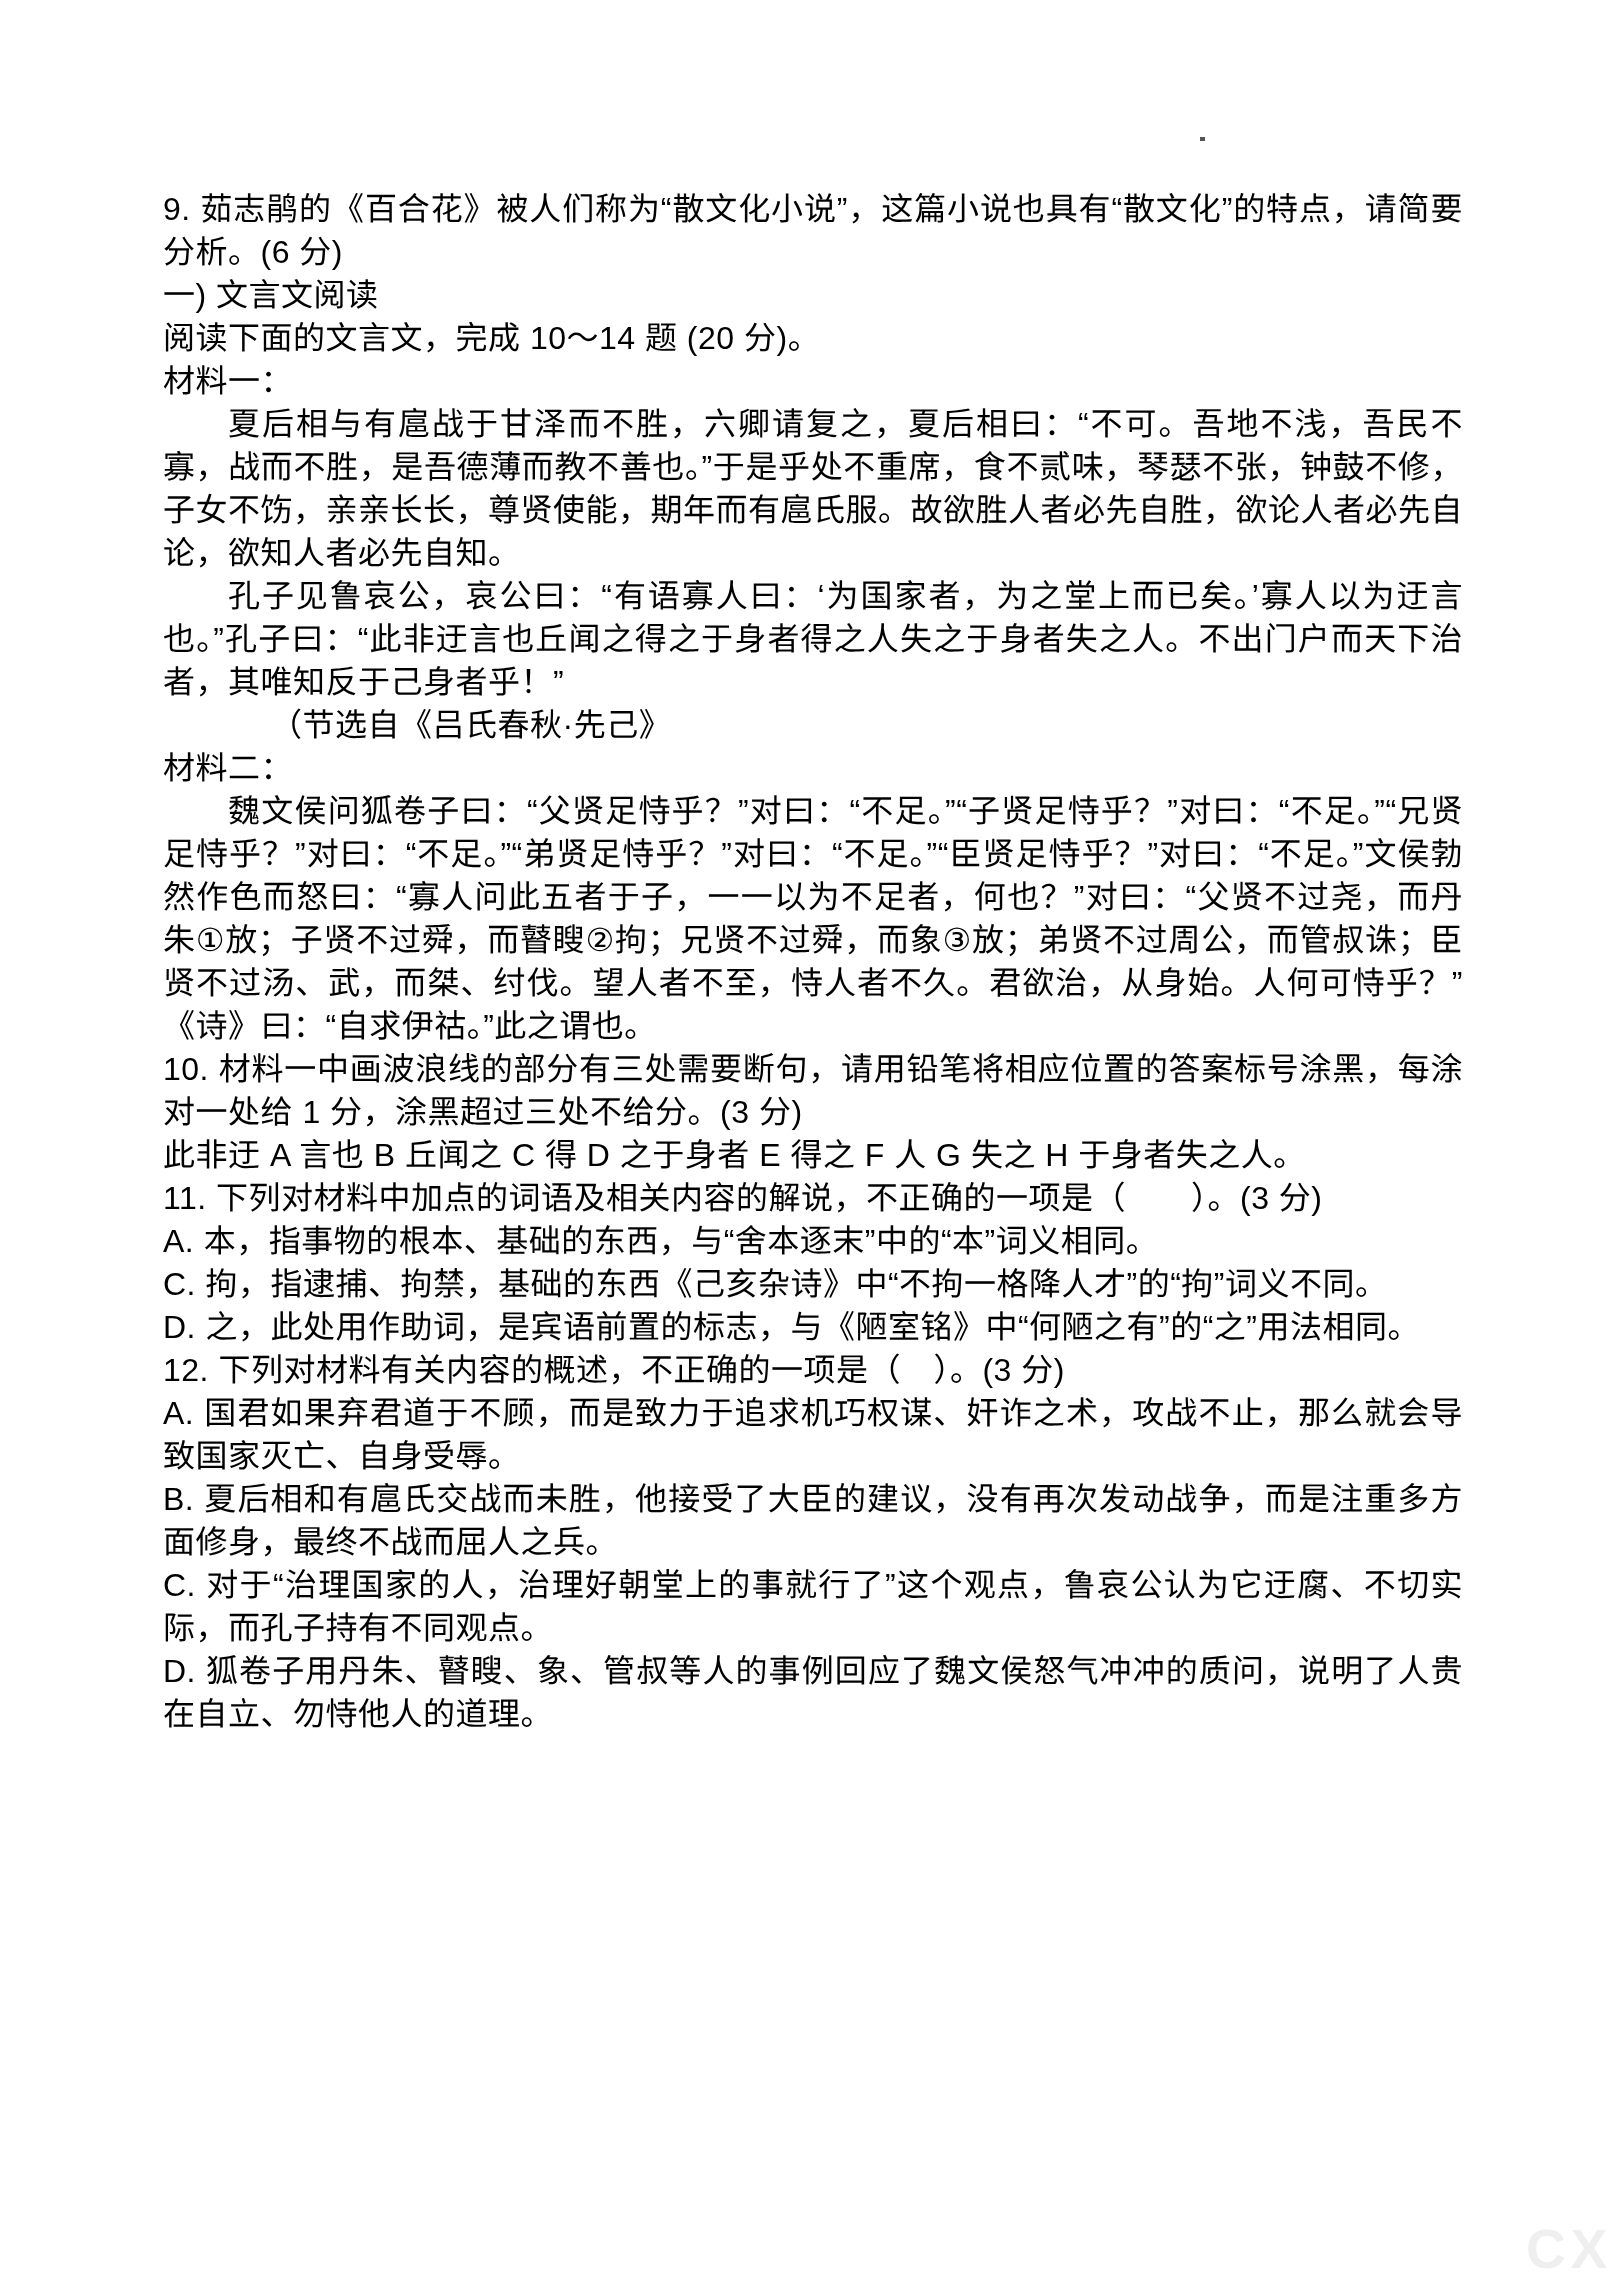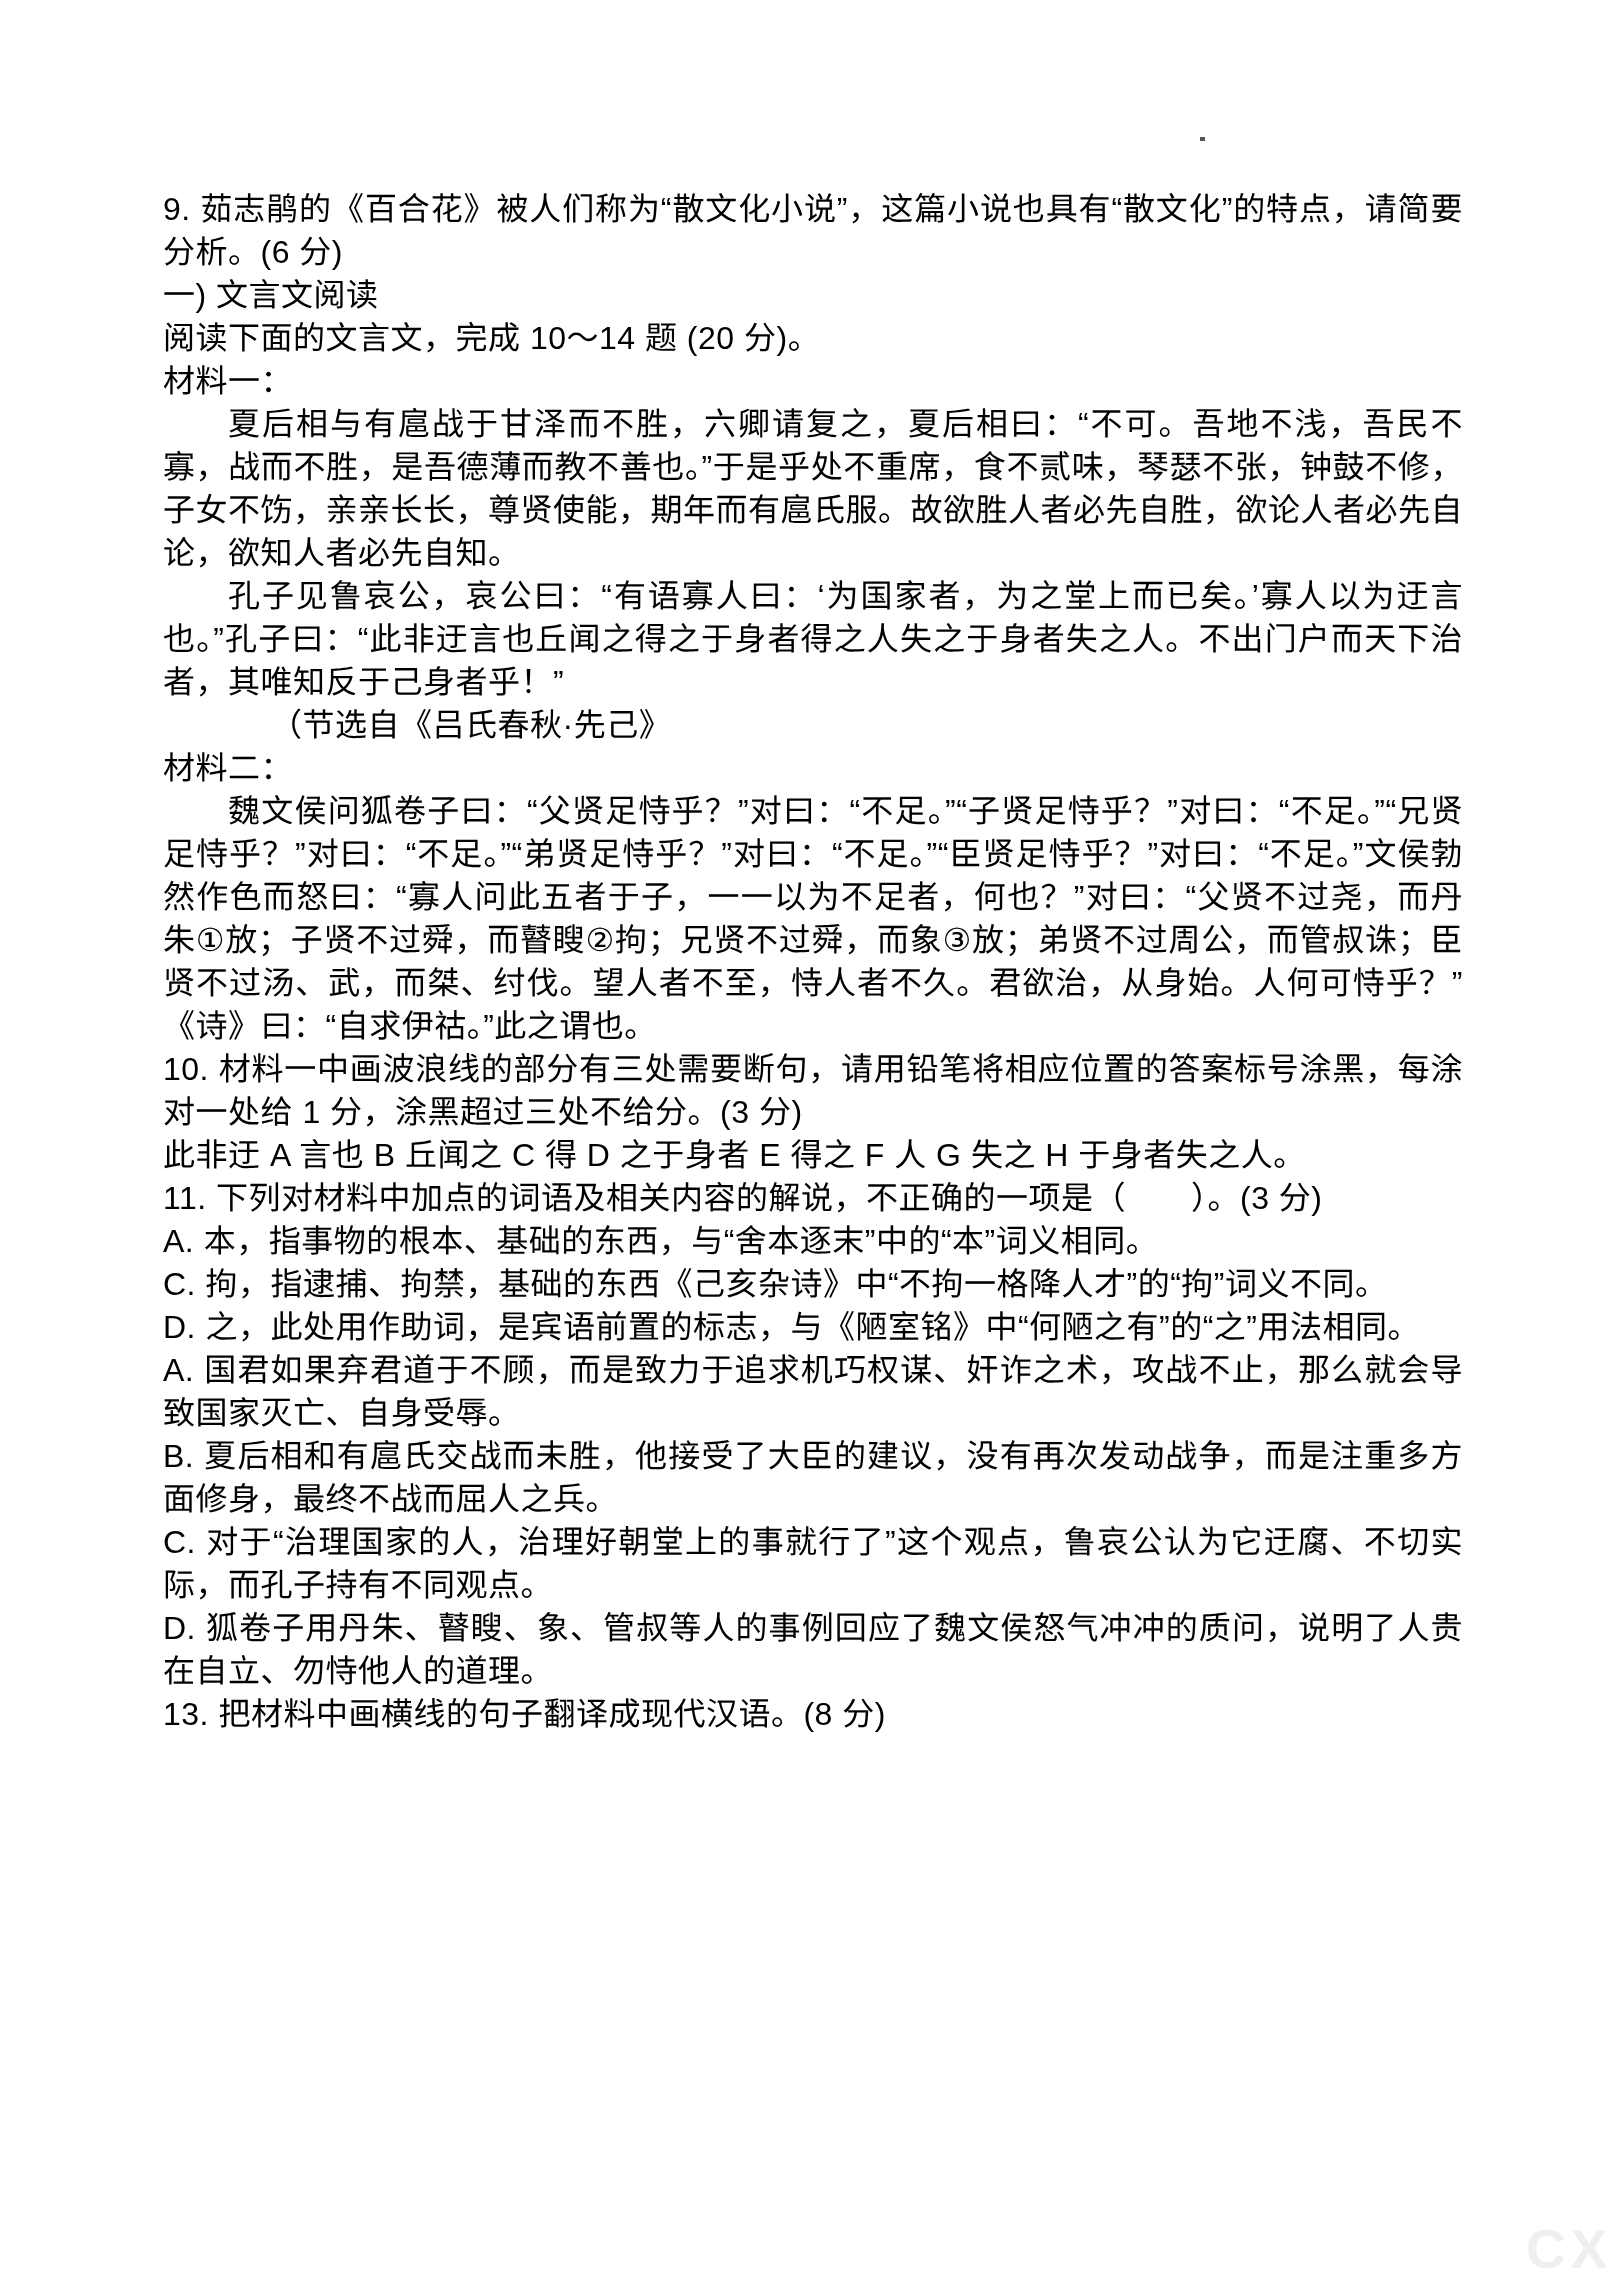--- a/index.html
+++ b/index.html
@@ -91,29 +91,29 @@
 
     <p>11. 下列对材料中加点的词语及相关内容的解说，不正确的一项是（　　）。(3 分)</p>
 
     <p>A. 本，指事物的根本、基础的东西，与“舍本逐末”中的“本”词义相同。</p>
 
 
     <p>C. 拘，指逮捕、拘禁，基础的东西《己亥杂诗》中“不拘一格降人才”的“拘”词义不同。</p>
 
     <p>D. 之，此处用作助词，是宾语前置的标志，与《陋室铭》中“何陋之有”的“之”用法相同。</p>
 
+    <p>12. 下列对材料有关内容的概述，不正确的一项是（　）。(3 分)</p>
 
     <p>A. 国君如果弃君道于不顾，而是致力于追求机巧权谋、奸诈之术，攻战不止，那么就会导致国家灭亡、自身受辱。</p>
 
     <p>B. 夏后相和有扈氏交战而未胜，他接受了大臣的建议，没有再次发动战争，而是注重多方面修身，最终不战而屈人之兵。</p>
 
     <p>C. 对于“治理国家的人，治理好朝堂上的事就行了”这个观点，鲁哀公认为它迂腐、不切实际，而孔子持有不同观点。</p>
 
     <p>D. 狐卷子用丹朱、瞽瞍、象、管叔等人的事例回应了魏文侯怒气冲冲的质问，说明了人贵在自立、勿恃他人的道理。</p>
 
-    <p>13. 把材料中画横线的句子翻译成现代汉语。(8 分)</p>
 
   </main>
 
   <div class="watermark">CX</div>
 
 </div>
 
 
 </body></html>

